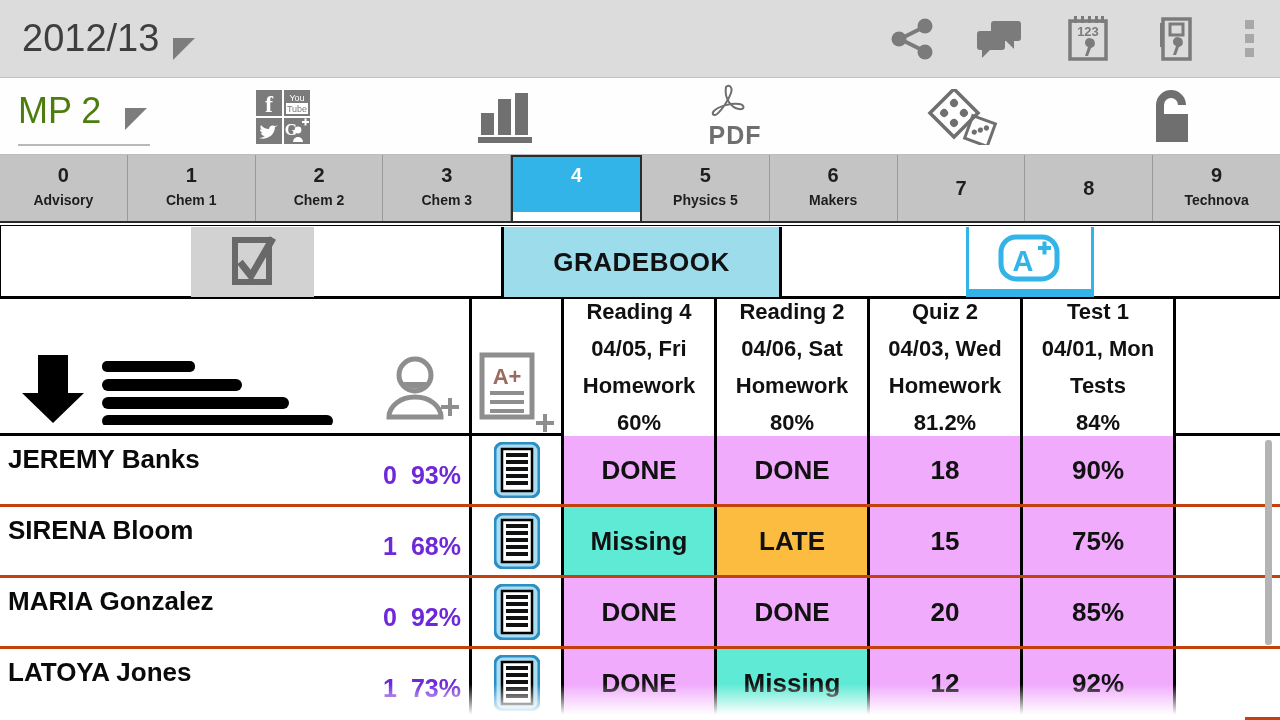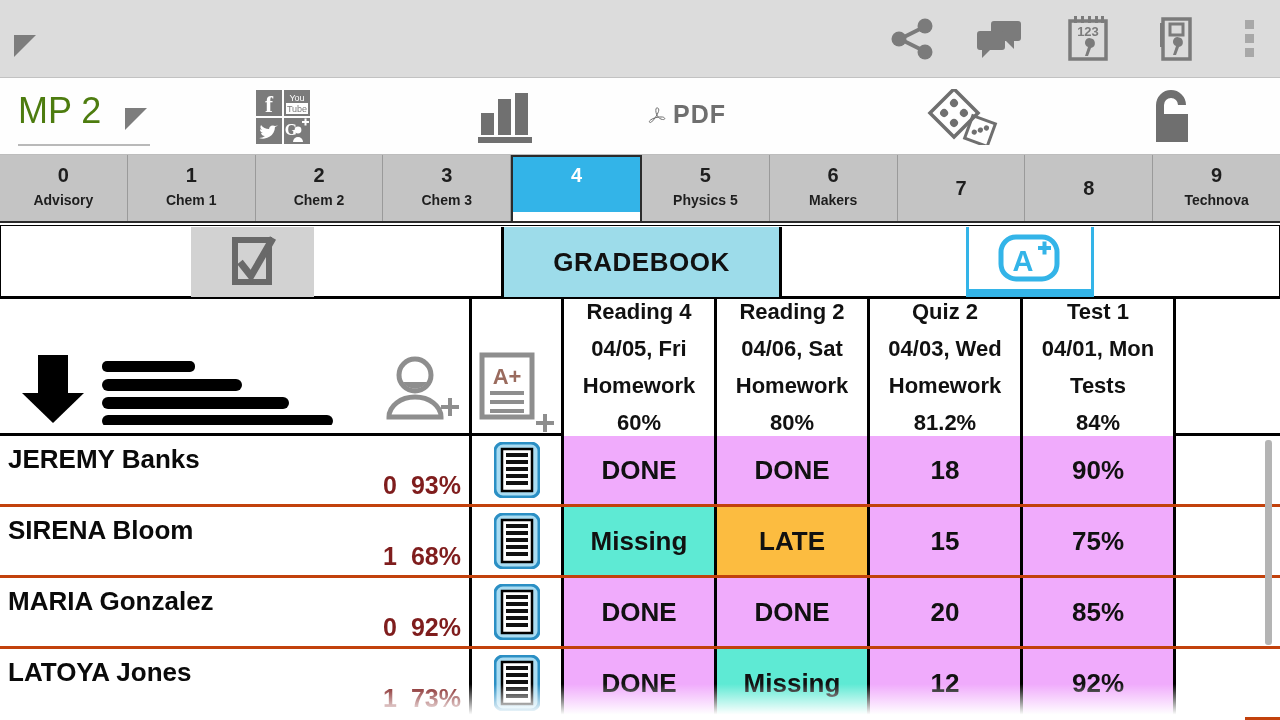--- a/index.html
+++ b/index.html
@@ -118,21 +118,21 @@
   .hdr-asg div { font-size: 22px; font-weight: bold; color: #111; line-height: 26px; white-space: nowrap; }
 
   
   .srow { height: 71px; }
   .srow .c-name { position: relative; background: #fff; }
   .stu-name {
     position: absolute; left: 8px; top: 8px; font-size: 26px; font-weight: bold; color: #0a0a0a;
     white-space: nowrap;
   }
   .stu-stats {
-    position: absolute; right: 8px; bottom: 4px; font-size: 25px; font-weight: bold; color: #7f1d1d;
+    position: absolute; right: 8px; bottom: 14px; font-size: 25px; font-weight: bold; color: #6d28d9;
     white-space: nowrap;
   }
   .stu-stats .mi { margin-right: 14px; }
   .c-doc { background: #fff; display: flex; align-items: center; justify-content: center; }
   .gcell {
     display: flex; align-items: center; justify-content: center;
     font-size: 26px; font-weight: bold; color: #111;
   }
   .g-ok   { background: #f0abfc; }
   .g-miss { background: #5eead4; }
@@ -152,20 +152,21 @@
     background: #b4b4b4; border-radius: 3px;
   }
 
   .docicon { width: 46px; height: 56px; }
 </style>
 </head>
 <body>
 
 <div id="year-bar">
   <div style="display:flex;align-items:flex-end;">
+    <span id="year-label">2012/13</span>
     <span class="tri-down"></span>
   </div>
 
   <div id="year-icons">
     <div class="topicon">
       <svg width="48" height="44" viewBox="0 0 48 44">
         <line x1="12" y1="22" x2="36" y2="10" stroke="#7b7b7b" stroke-width="4"></line>
         <line x1="12" y1="22" x2="36" y2="34" stroke="#7b7b7b" stroke-width="4"></line>
         <circle cx="11" cy="22" r="7.5" fill="#7b7b7b"></circle>
         <circle cx="37" cy="9" r="7.5" fill="#7b7b7b"></circle>
@@ -250,21 +251,21 @@
 
   <div class="mp-icon" style="left:470px;width:72px;">
     <svg width="62" height="52" viewBox="0 0 62 52">
       <rect x="6" y="22" width="13" height="22" fill="#707070"></rect>
       <rect x="23" y="8" width="13" height="36" fill="#707070"></rect>
       <rect x="40" y="2" width="13" height="42" fill="#707070"></rect>
       <rect x="3" y="46" width="54" height="6" fill="#707070"></rect>
     </svg>
   </div>
 
-  <div class="mp-icon" style="left:648px;width:78px;">
+  <div class="mp-icon" style="left:696px;width:78px;flex-direction:column;">
     <svg width="50" height="42" viewBox="0 0 50 42">
       <path d="M16 4 c3 -3 7 0 5 6 c-2 6 -9 17 -14 21 c-4 3 -6 -1 -2 -4 c5 -4 16 -7 24 -6 c6 1 6 6 0 5 c-8 -1 -15 -11 -13 -22z" fill="none" stroke="#6f6f6f" stroke-width="2"></path>
     </svg>
     <span style="font-size:25px;font-weight:bold;color:#6f6f6f;margin-top:-4px;letter-spacing:1px;">PDF</span>
   </div>
 
   <div class="mp-icon" style="left:912px;width:100px;">
     <svg width="76" height="56" viewBox="0 0 76 56">
       <g transform="rotate(45 30 24)">
         <rect x="13" y="7" width="34" height="34" fill="none" stroke="#6f6f6f" stroke-width="3.5"></rect>

